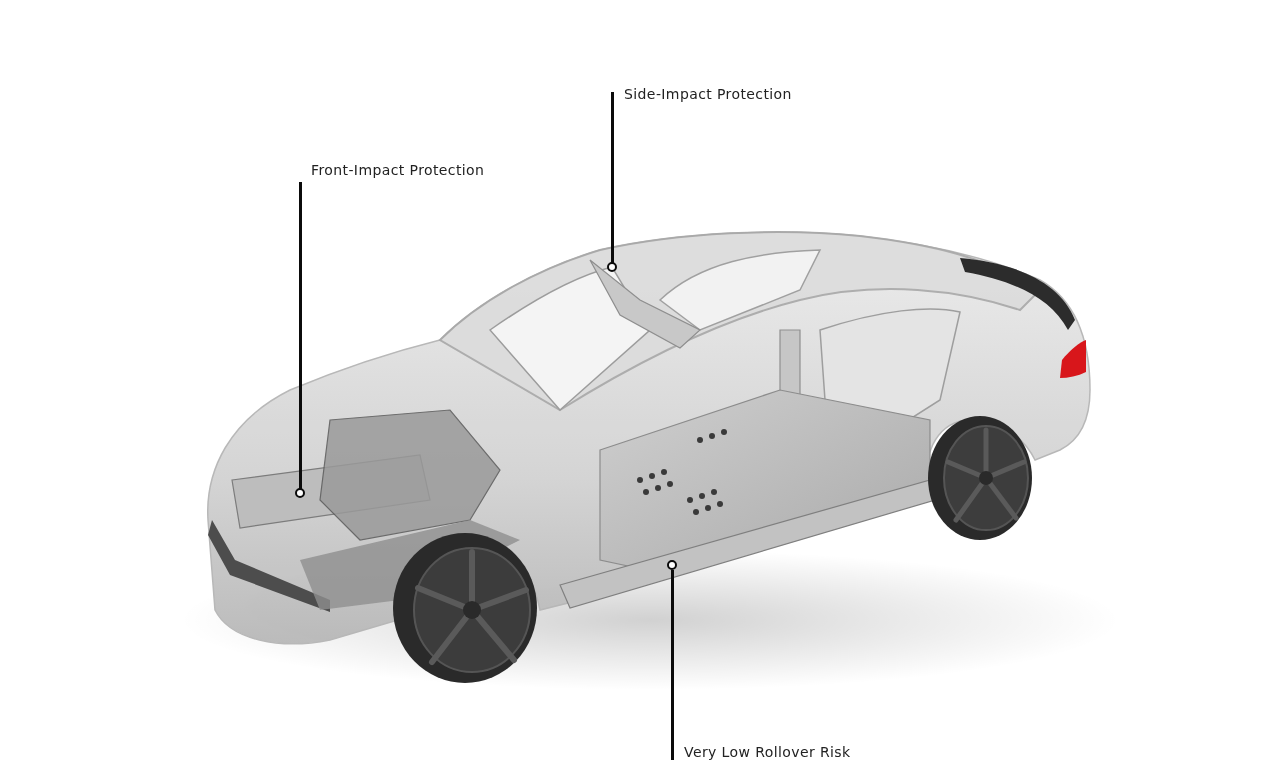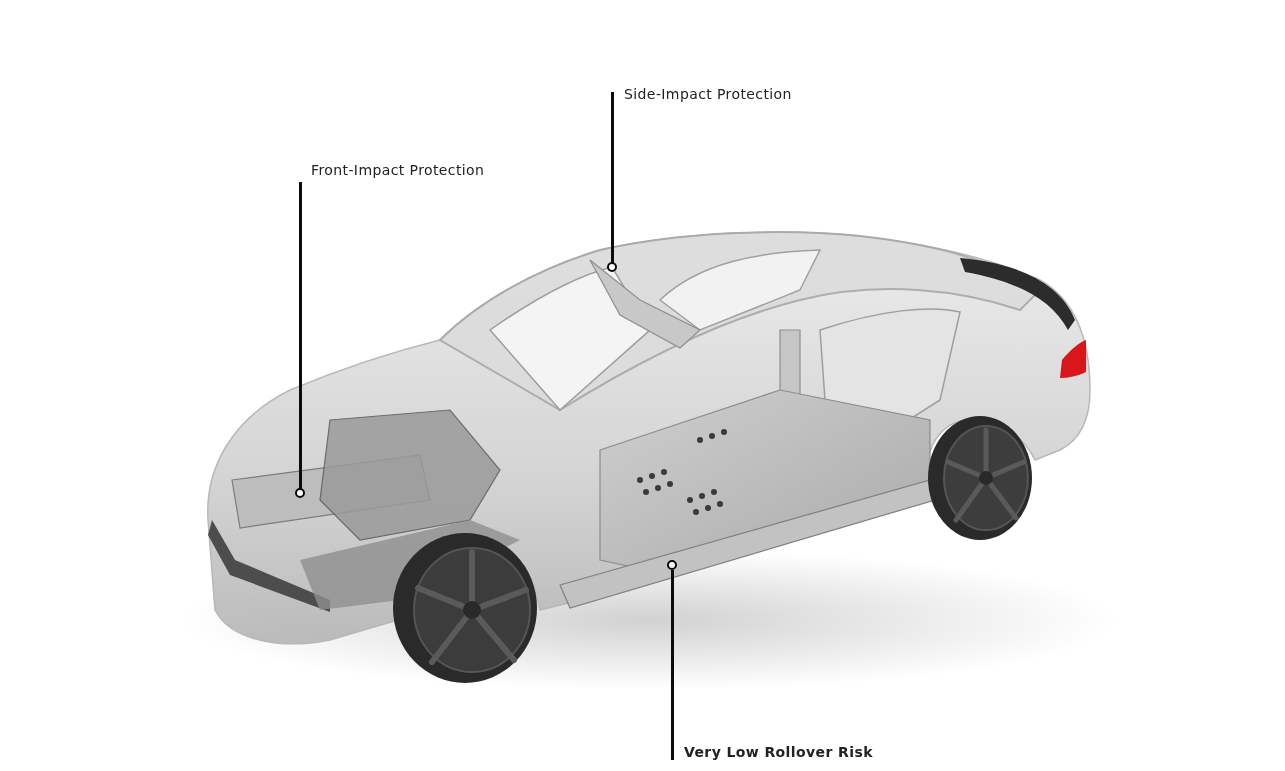--- a/index.html
+++ b/index.html
@@ -112,15 +112,15 @@
   <div class="callout-line" style="left:611px;top:92px;height:172px;"></div>
   <div class="callout-dot" style="left:607px;top:262px;"></div>
   <div class="callout-label" style="left:624px;top:86px;">Side-Impact Protection</div>
 
   <div class="callout-line" style="left:299px;top:182px;height:307px;"></div>
   <div class="callout-dot" style="left:295px;top:488px;"></div>
   <div class="callout-label" style="left:311px;top:162px;">Front-Impact Protection</div>
 
   <div class="callout-dot" style="left:667px;top:560px;"></div>
   <div class="callout-line" style="left:671px;top:570px;height:190px;"></div>
-  <div class="callout-label" style="left:684px;top:744px;font-weight:bold;">Very Low Rollover Risk</div>
+  <div class="callout-label" style="left:684px;top:744px;">Very Low Rollover Risk</div>
 
 </div>
 
 </body></html>

